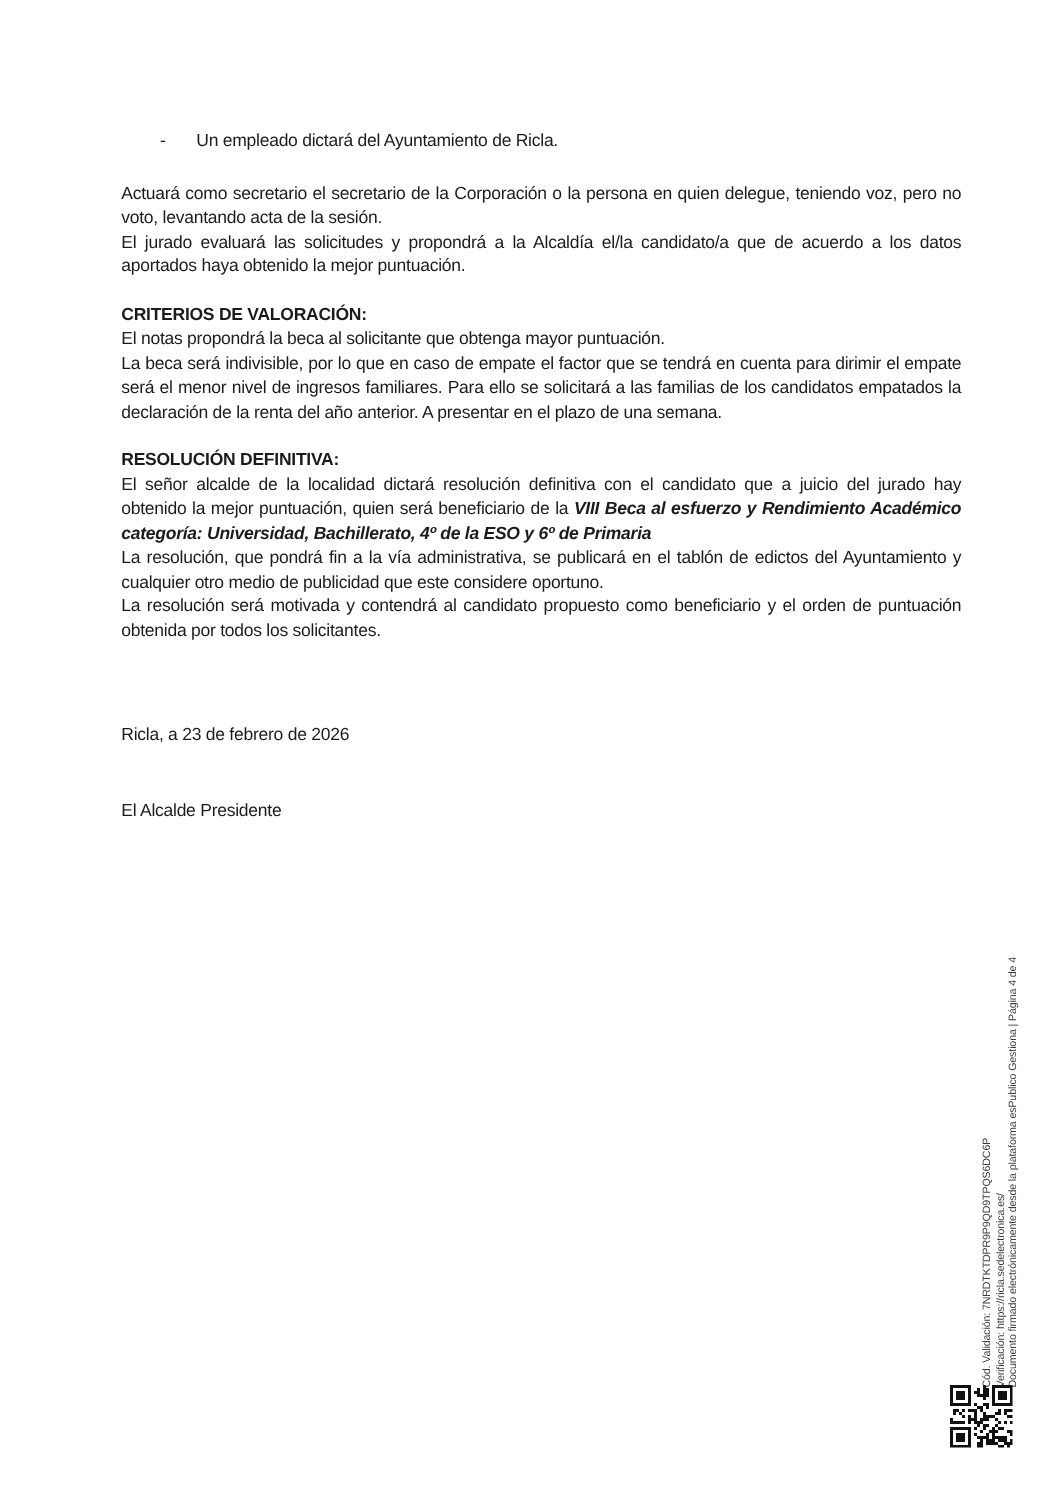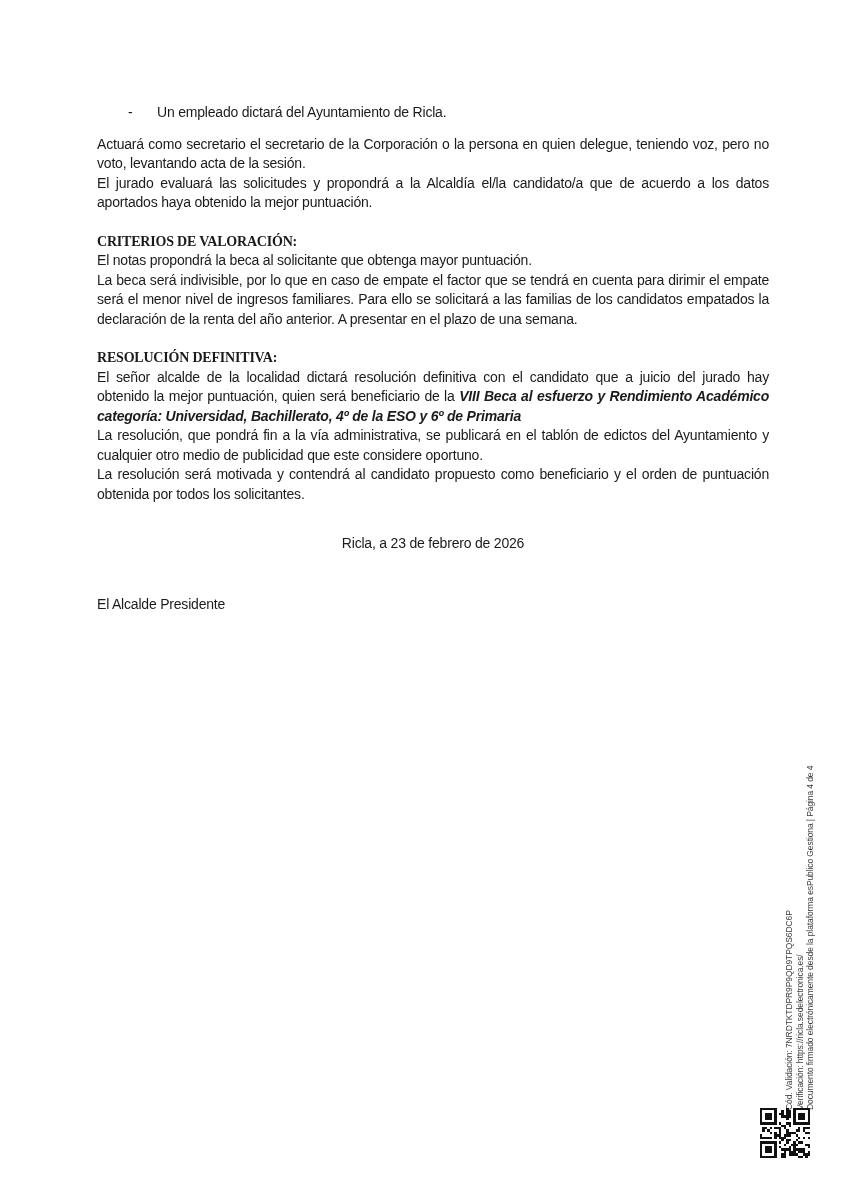--- a/index.html
+++ b/index.html
@@ -31,36 +31,35 @@
   }
   .bullet-marker {
     width: 29px;
     flex: 0 0 29px;
   }
   p.para {
     margin: 0;
     text-align: justify;
   }
   p.first-after-bullet {
-    margin-top: 12px;
+    margin-top: 22px;
   }
   .heading {
     margin: 19px 0 0 0;
     font-size: 14px;
     font-weight: 700;
     letter-spacing: -0.2px;
-    font-family: Liberation Serif, serif;
   }
   .emph {
     font-weight: 700;
     font-style: italic;
   }
   .dateline {
-    margin-top: 30px;
-    text-align: center;
+    margin-top: 64px;
+    text-align: left;
   }
   .signature-block {
     margin-top: 41px;
     text-align: left;
   }
   .signature-block div {
     line-height: 19.5px;
   }
   .meta-vertical {
     position: absolute;

